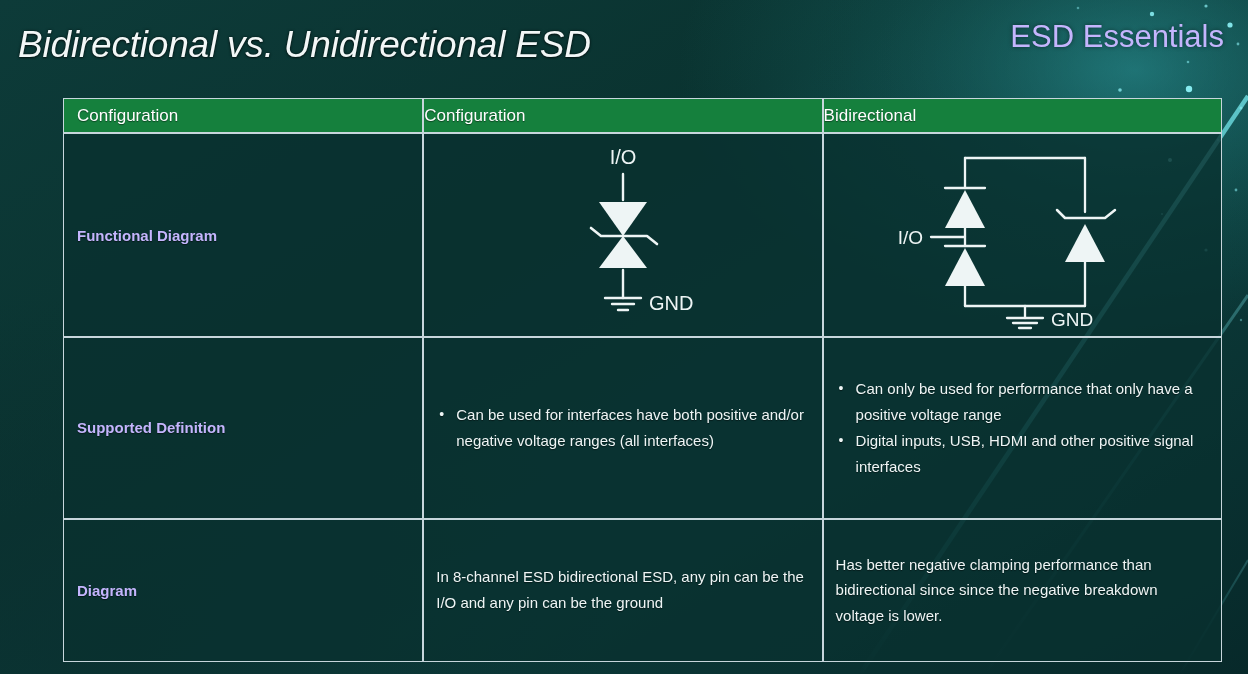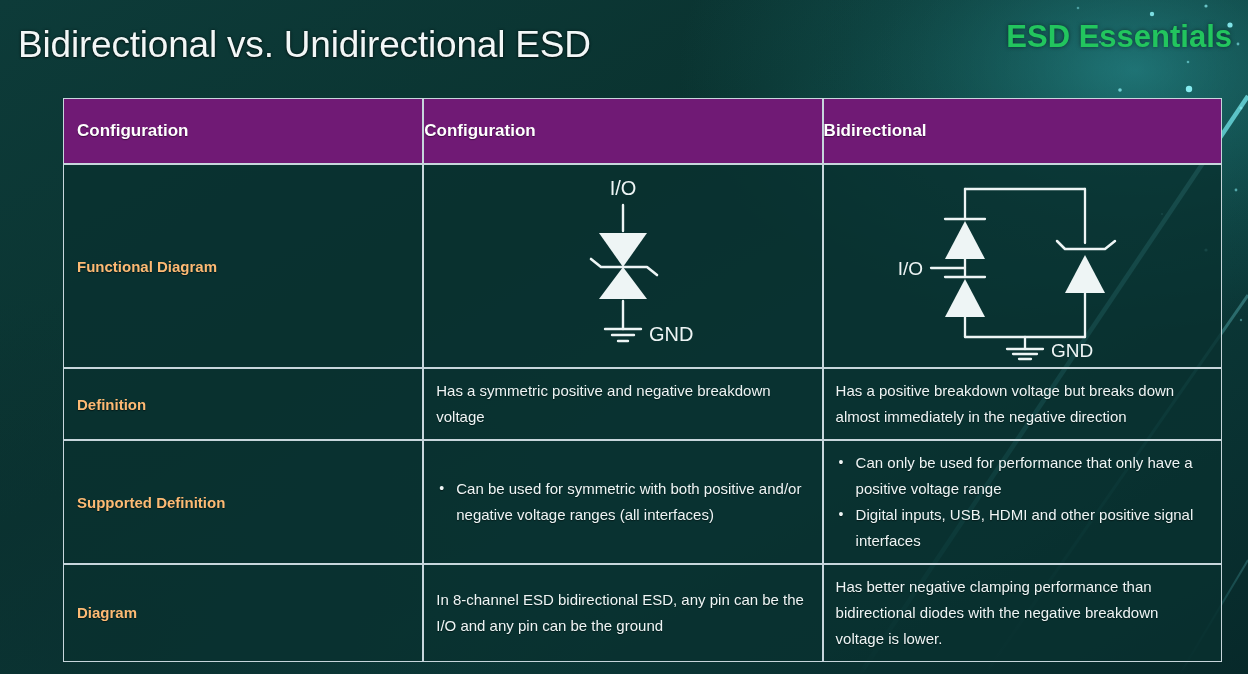--- a/index.html
+++ b/index.html
@@ -27,58 +27,59 @@
   
   #title {
     position: absolute;
     left: 18px; top: 24px;
     font-size: 37px;
     font-weight: 400;
     color: #f2f7f7;
     letter-spacing: -0.2px;
     text-shadow: 0 0 3px rgba(0,0,0,.55), 0 1px 2px rgba(0,0,0,.5);
     white-space: nowrap;
+    font-style: italic;
   }
   #kicker {
     position: absolute;
-    right: 16px; top: 19px;
+    right: 24px; top: 19px;
     font-size: 31px;
-    font-weight: 700;
-    color: #22c55e;
+    font-weight: 400;
+    color: #c4b5fd;
     text-shadow: 0 0 4px rgba(0,0,0,.5);
     white-space: nowrap;
   }
 
   
   #table {
     position: absolute;
     left: 63px; top: 98px;
     width: 1159px; height: 564px;
     border-collapse: separate;
     border-spacing: 0;
   }
   #table td, #table th {
     border: 1.5px solid #c7d6dc;
     vertical-align: middle;
     text-align: left;
   }
   thead th {
-    background: #701a75;
+    background: #15803d;
     color: #ffffff;
     font-size: 17px;
-    font-weight: bold;
-    height: 66px;
+    font-weight: normal;
+    height: 35px;
     text-shadow: 0 1px 1px rgba(0,0,0,.45);
   }
   th.col-config { padding-left: 13px; text-align: left; }
   th.col-center { text-align: center; }
 
   tbody td { background: rgba(9,49,47,0.80); }
   td.rowlabel {
-    color: #fdba74;
+    color: #c4b5fd;
     font-size: 15px;
     font-weight: bold;
     padding-left: 13px;
     text-shadow: 0 1px 1px rgba(0,0,0,.5);
     width: 359px;
   }
   td.body-cell {
     color: #eef5f5;
     font-size: 15px;
     line-height: 1.72;
@@ -229,41 +230,36 @@
             <g stroke="#eef5f5" stroke-width="2.5" fill="none" stroke-linecap="round" stroke-linejoin="round">
               <path d="M 170 70 L 178 78 L 218 78 L 228 70"></path>
             </g>
             <text x="36" y="104" fill="#eef5f5" font-family="Liberation Sans, sans-serif" font-size="19" text-anchor="end">I/O</text>
             <text x="164" y="186" fill="#eef5f5" font-family="Liberation Sans, sans-serif" font-size="19" text-anchor="start">GND</text>
           </svg>
         </div>
       </td>
     </tr>
 
-    <tr>
-      <td class="rowlabel">Definition</td>
-      <td class="body-cell center-col">Has a symmetric positive and negative breakdown voltage</td>
-      <td class="body-cell">Has a positive breakdown voltage but breaks down almost immediately in the negative direction</td>
-    </tr>
 
     <tr>
       <td class="rowlabel">Supported Definition</td>
       <td class="body-cell center-col">
         <ul class="bullets">
-          <li>Can be used for symmetric with both positive and/or negative voltage ranges (all interfaces)</li>
+          <li>Can be used for interfaces have both positive and/or negative voltage ranges (all interfaces)</li>
         </ul>
       </td>
       <td class="body-cell">
         <ul class="bullets">
           <li>Can only be used for performance that only have a positive voltage range</li>
           <li>Digital inputs, USB, HDMI and other positive signal interfaces</li>
         </ul>
       </td>
     </tr>
 
     <tr>
       <td class="rowlabel">Diagram</td>
       <td class="body-cell center-col">In 8-channel ESD bidirectional ESD, any pin can be the I/O and any pin can be the ground</td>
-      <td class="body-cell">Has better negative clamping performance than bidirectional diodes with the negative breakdown voltage is lower.</td>
+      <td class="body-cell">Has better negative clamping performance than bidirectional since since the negative breakdown voltage is lower.</td>
     </tr>
 
   </tbody>
 </table>
 
 </body></html>

